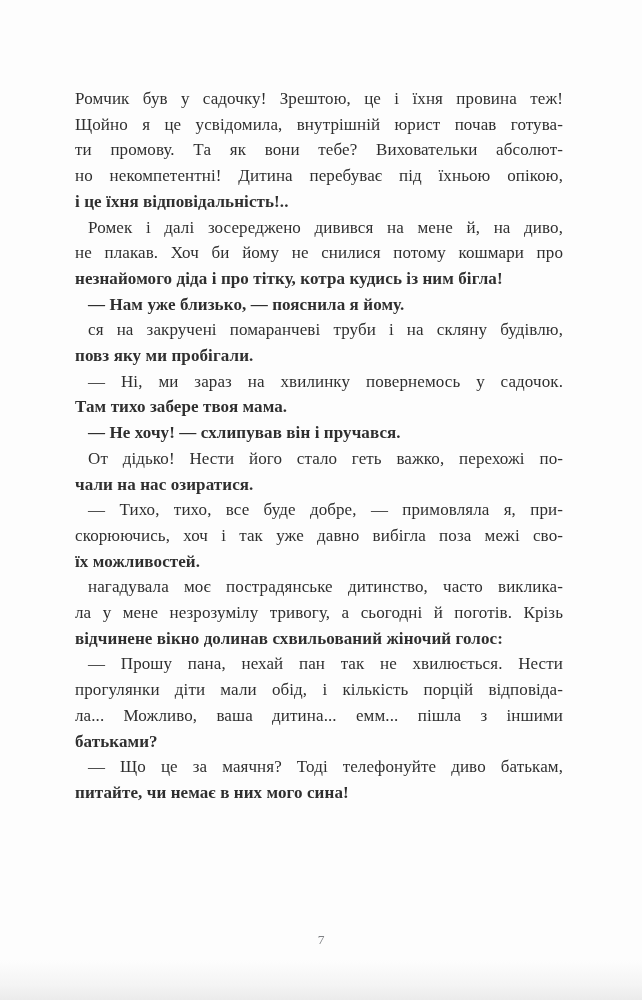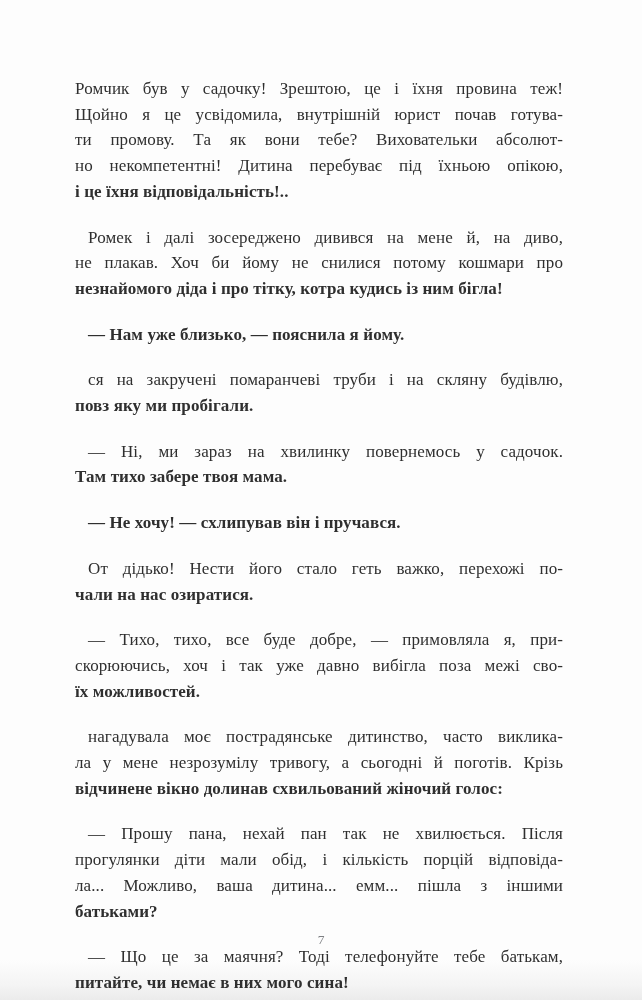--- a/index.html
+++ b/index.html
@@ -15,40 +15,39 @@
     font-family: "Liberation Serif", "DejaVu Serif", serif;
   }
   .book-page {
     position: absolute;
     inset: 0;
     background: linear-gradient(180deg, #fdfdfd 0%, #fdfdfd 96%, #f4f4f4 98.5%, #ebebeb 100%);
   }
   .page-text {
     position: absolute;
     left: 75px;
-    top: 76px;
+    top: 86px;
     width: 488px;
     font-size: 17px;
     line-height: 25.7px;
     color: #2f2f2f;
     letter-spacing: 0.1px;
   }
   .para { margin: 0; padding: 0; }
   .line {
     text-align: justify;
     text-align-last: justify;
     white-space: normal;
   }
   .line.last {
     text-align-last: left;
     font-weight: bold;
   }
   .para.indent .line:first-child {
     text-indent: 13px;
-    margin-top: 20px;
   }
   .page-number {
     position: absolute;
     top: 932px;
     left: 0;
     width: 642px;
     text-align: center;
     font-size: 13.5px;
     color: #7d7f83;
   }
@@ -92,24 +91,24 @@
         <div class="line">— Тихо, тихо, все буде добре, — примовляла я, при-</div>
         <div class="line">скорюючись, хоч і так уже давно вибігла поза межі сво-</div>
         <div class="line last">їх можливостей.</div>
       </div>
       <div class="para indent">
         <div class="line">нагадувала моє пострадянське дитинство, часто виклика-</div>
         <div class="line">ла у мене незрозумілу тривогу, а сьогодні й поготів. Крізь</div>
         <div class="line last">відчинене вікно долинав схвильований жіночий голос:</div>
       </div>
       <div class="para indent">
-        <div class="line">— Прошу пана, нехай пан так не хвилюється. Після</div>
+        <div class="line">— Прошу пана, нехай пан так не хвилюється. Нести</div>
         <div class="line">прогулянки діти мали обід, і кількість порцій відповіда-</div>
         <div class="line">ла... Можливо, ваша дитина... емм... пішла з іншими</div>
         <div class="line last">батьками?</div>
       </div>
       <div class="para indent">
-        <div class="line">— Що це за маячня? Тоді телефонуйте тебе батькам,</div>
+        <div class="line">— Що це за маячня? Тоді телефонуйте диво батькам,</div>
         <div class="line last">питайте, чи немає в них мого сина!</div>
       </div>
     </div>
   <div class="page-number">7</div>
 </div>
 
 </body></html>

